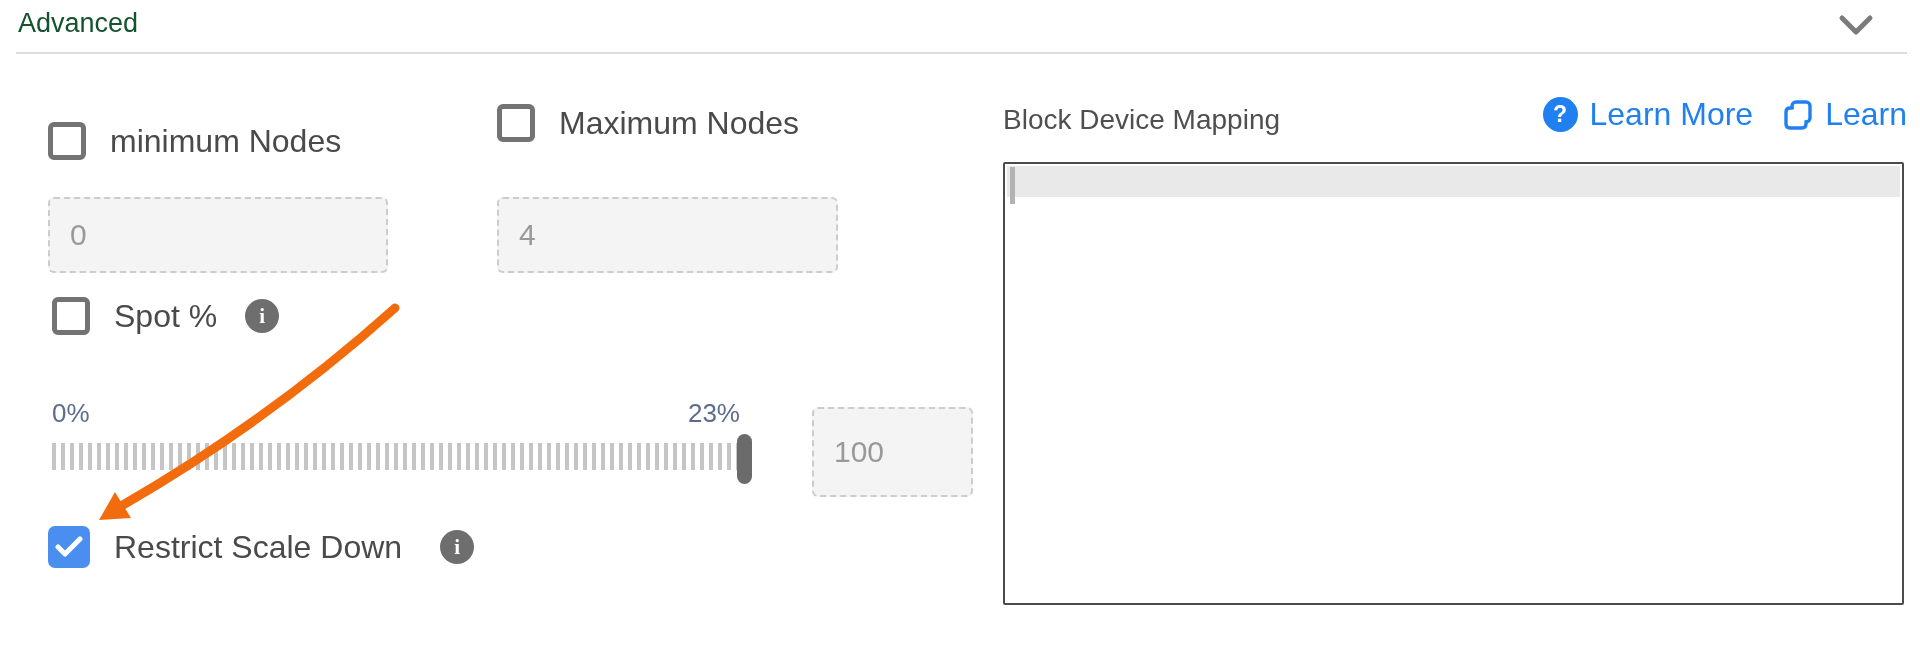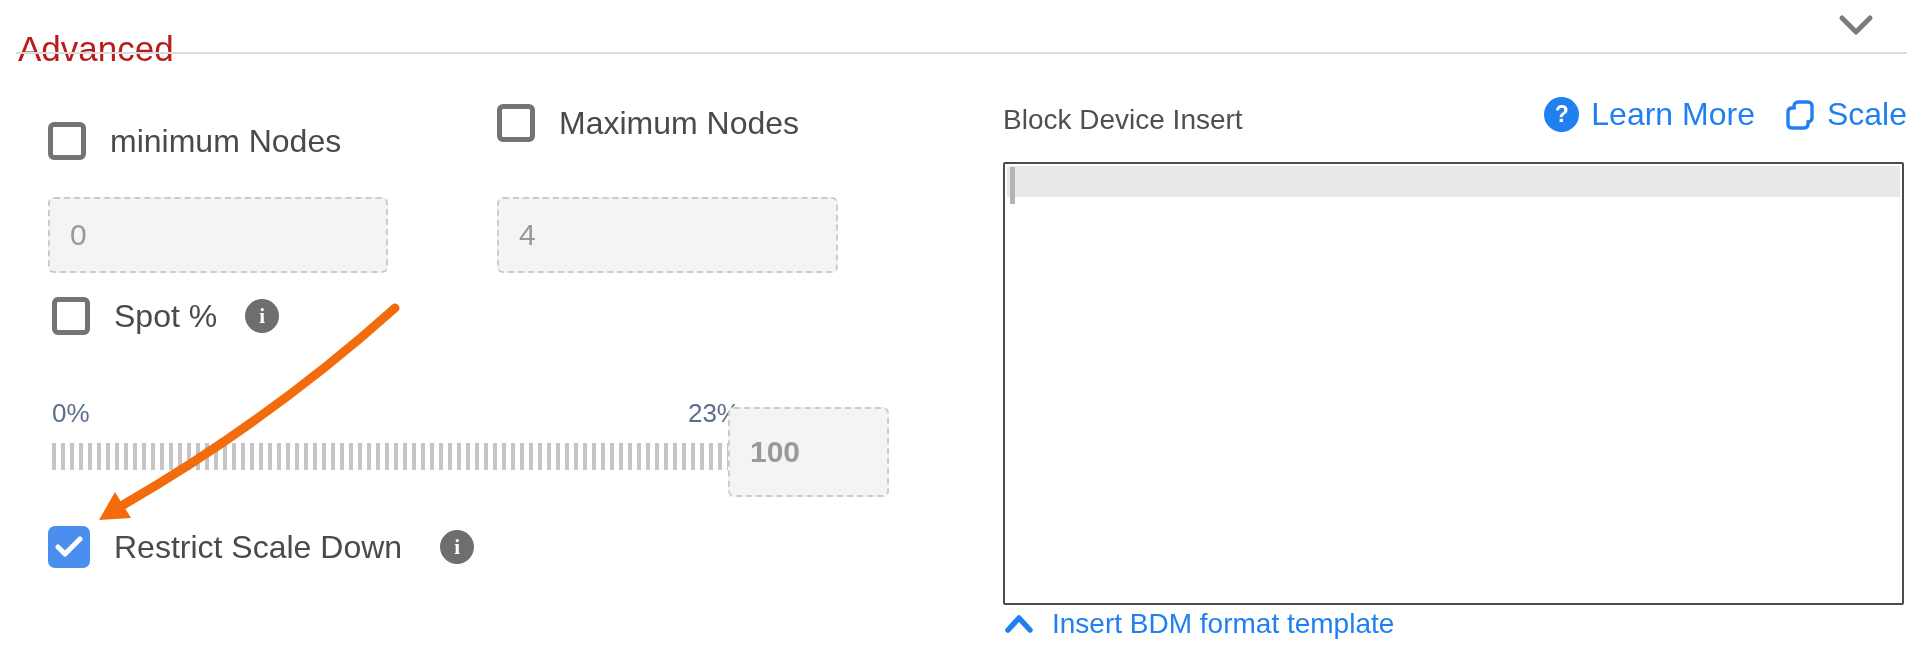--- a/index.html
+++ b/index.html
@@ -1,21 +1,21 @@
 <!DOCTYPE html>
 <html><head>
 <meta charset="utf-8">
 <style>
   * { box-sizing: border-box; margin: 0; padding: 0; }
   html, body { width: 1920px; height: 656px; background: #ffffff; overflow: hidden; }
   body { font-family: "Liberation Sans", "DejaVu Sans", sans-serif; }
   .screen { position: relative; width: 1920px; height: 656px; background: #fff; }
 
   
-  .section-title { position: absolute; left: 18px; top: 8px; font-size: 35px; color: #b91c1c; font-weight: 500; margin-top: 21px; }
+  .section-title { position: absolute; left: 18px; top: 8px; font-size: 27px; color: #14532d; font-weight: 500; }
   .header-chevron { position: absolute; left: 1838px; top: 12px; width: 36px; height: 26px; cursor: pointer; }
   .divider { position: absolute; left: 16px; top: 52px; width: 1891px; height: 2px; background: #dcdcdc; }
 
   
   .cb-row { position: absolute; display: flex; align-items: center; gap: 24px; }
   .checkbox { width: 38px; height: 38px; border: 5px solid #737373; border-radius: 6px; background: #fff; cursor: pointer; flex: 0 0 auto; }
   .checkbox.checked { width: 42px; height: 42px; border: none; border-radius: 7px; background: #4a8ef0; display: flex; align-items: center; justify-content: center; }
   .cb-label { font-size: 32px; color: #4a4a4a; font-weight: 500; white-space: nowrap; }
 
   .info-badge { width: 34px; height: 34px; border-radius: 50%; background: #6e6e6e; color: #fff;
@@ -80,59 +80,53 @@
   <div class="cb-row" style="left:52px; top:297px;text-align:right;">
     <div class="checkbox"></div>
     <div class="cb-label">Spot %</div>
     <div class="info-badge" style="margin-left:4px;">i</div>
   </div>
 
   <div class="slider-label" style="left:52px;">0%</div>
   <div class="slider-label" style="left:640px; width:100px; text-align:right;">23%</div>
   <div class="slider-ticks"></div>
   <div class="slider-handle"></div>
-  <input class="ghost-input" style="left: 728px; top: 407px; width: 161px; height: 90px; font-weight: bold;" value="100">
+  <input class="ghost-input" style="left: 812px; top: 407px; width: 161px; height: 90px;" value="100">
 
   <div class="cb-row" style="left:48px; top:526px;justify-content:center;">
     <div class="checkbox checked">
       <svg width="28" height="22" viewBox="0 0 28 22">
         <polyline points="3,11 10,18 25,3" fill="none" stroke="#ffffff" stroke-width="5" stroke-linecap="round" stroke-linejoin="round"></polyline>
       </svg>
     </div>
     <div class="cb-label">Restrict Scale Down</div>
     <div class="info-badge" style="margin-left:14px;">i</div>
   </div>
 
   <svg class="annotation-arrow" width="460" height="560" viewBox="0 0 460 560">
     <path d="M 395 308 Q 270 420 123 505" fill="none" stroke="#f26c0d" stroke-width="9" stroke-linecap="round"></path>
     <polygon points="99,520 115,492 131,518" fill="#f26c0d"></polygon>
   </svg>
 
-  <div class="bdm-title">Block Device Insert</div>
+  <div class="bdm-title">Block Device Mapping</div>
 
   <div class="bdm-links">
     <div class="link-item">
       <div class="q-badge">?</div>
       <span class="link-text">Learn More</span>
     </div>
     <div class="link-item">
       <svg width="30" height="32" viewBox="0 0 30 32">
         <rect x="9" y="3" width="18" height="20" rx="4" fill="none" stroke="#2080f0" stroke-width="3.4"></rect>
         <path d="M 9 9 L 7 9 Q 3 9 3 13 L 3 25 Q 3 29 7 29 L 19 29 Q 23 29 23 25 L 23 23" fill="#ffffff" stroke="#2080f0" stroke-width="3.4" stroke-linecap="round"></path>
       </svg>
-      <span class="link-text">Scale</span>
+      <span class="link-text">Learn</span>
     </div>
   </div>
 
   <div class="bdm-editor">
     <div class="editor-activeline"></div>
     <div class="editor-cursor"></div>
     <span></span>
   </div>
 
-  <div class="insert-link">
-    <svg width="30" height="22" viewBox="0 0 30 22">
-      <polyline points="4,17 15,5 26,17" fill="none" stroke="#2080f0" stroke-width="5.5" stroke-linecap="round" stroke-linejoin="round"></polyline>
-    </svg>
-    <span class="insert-text">Insert BDM format template</span>
-  </div>
 
 </div>
 
 </body></html>

